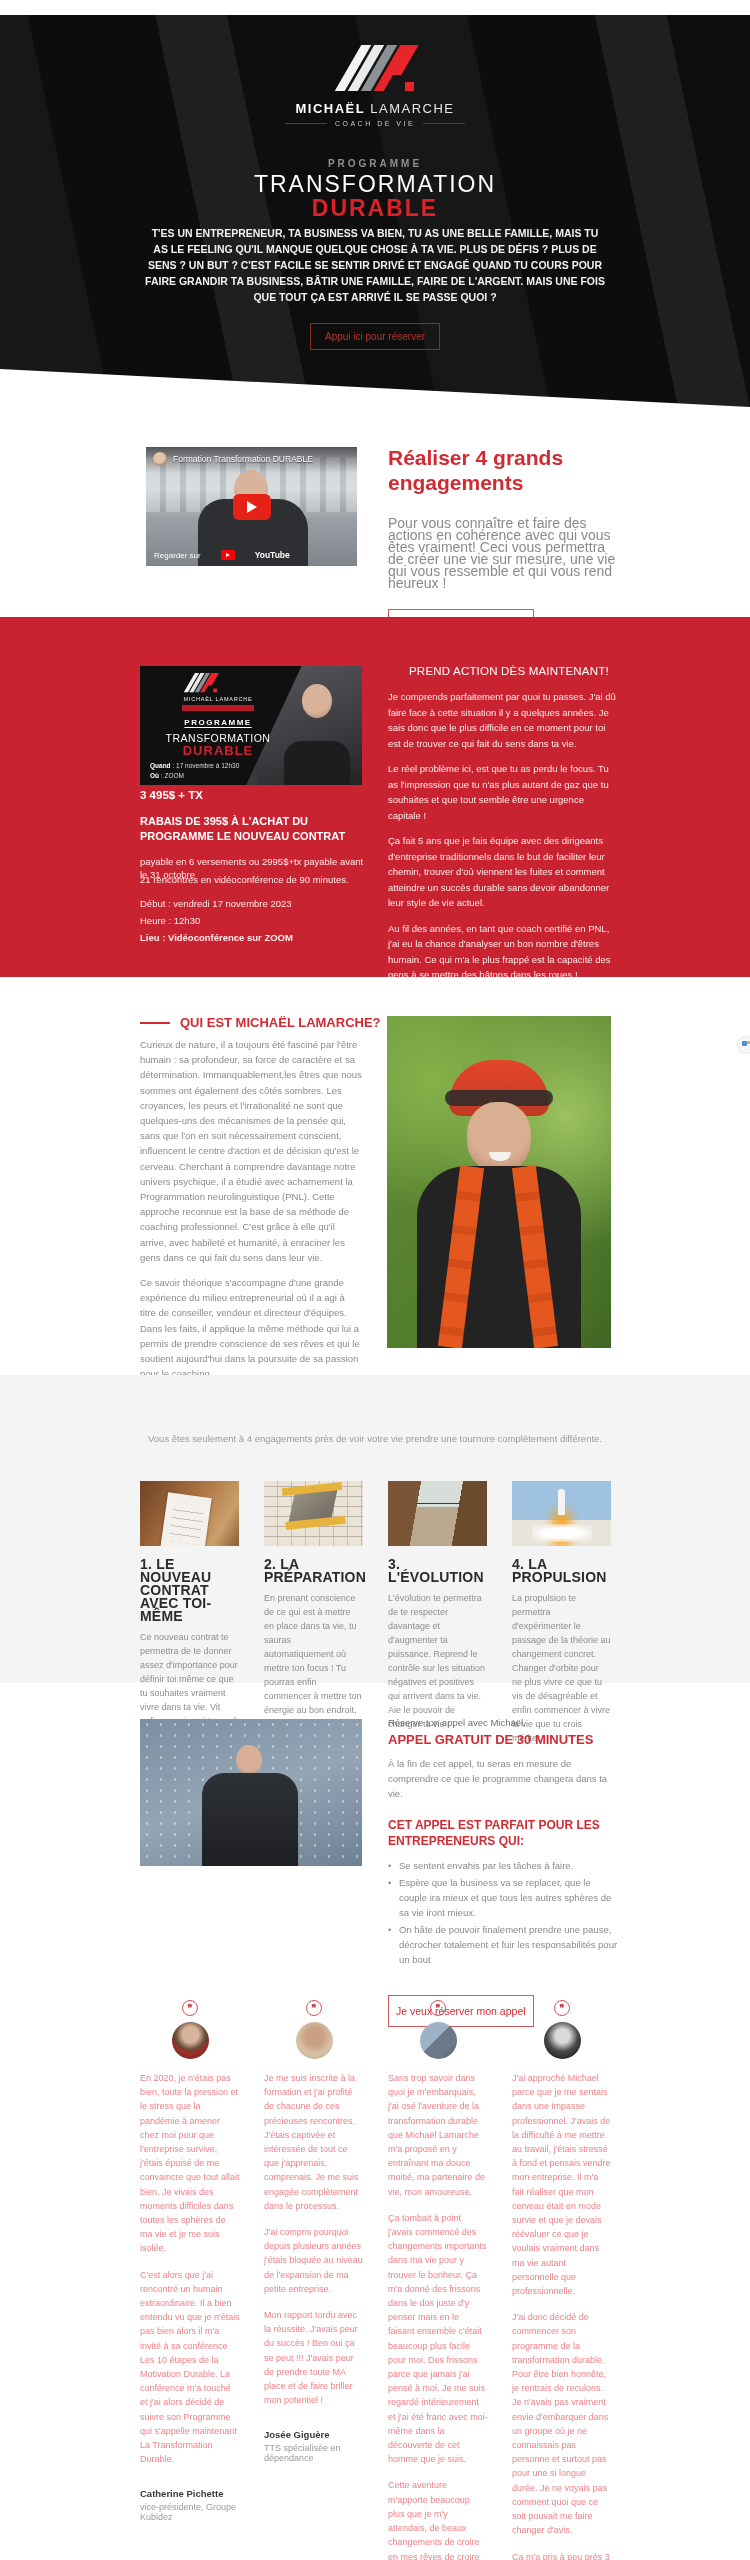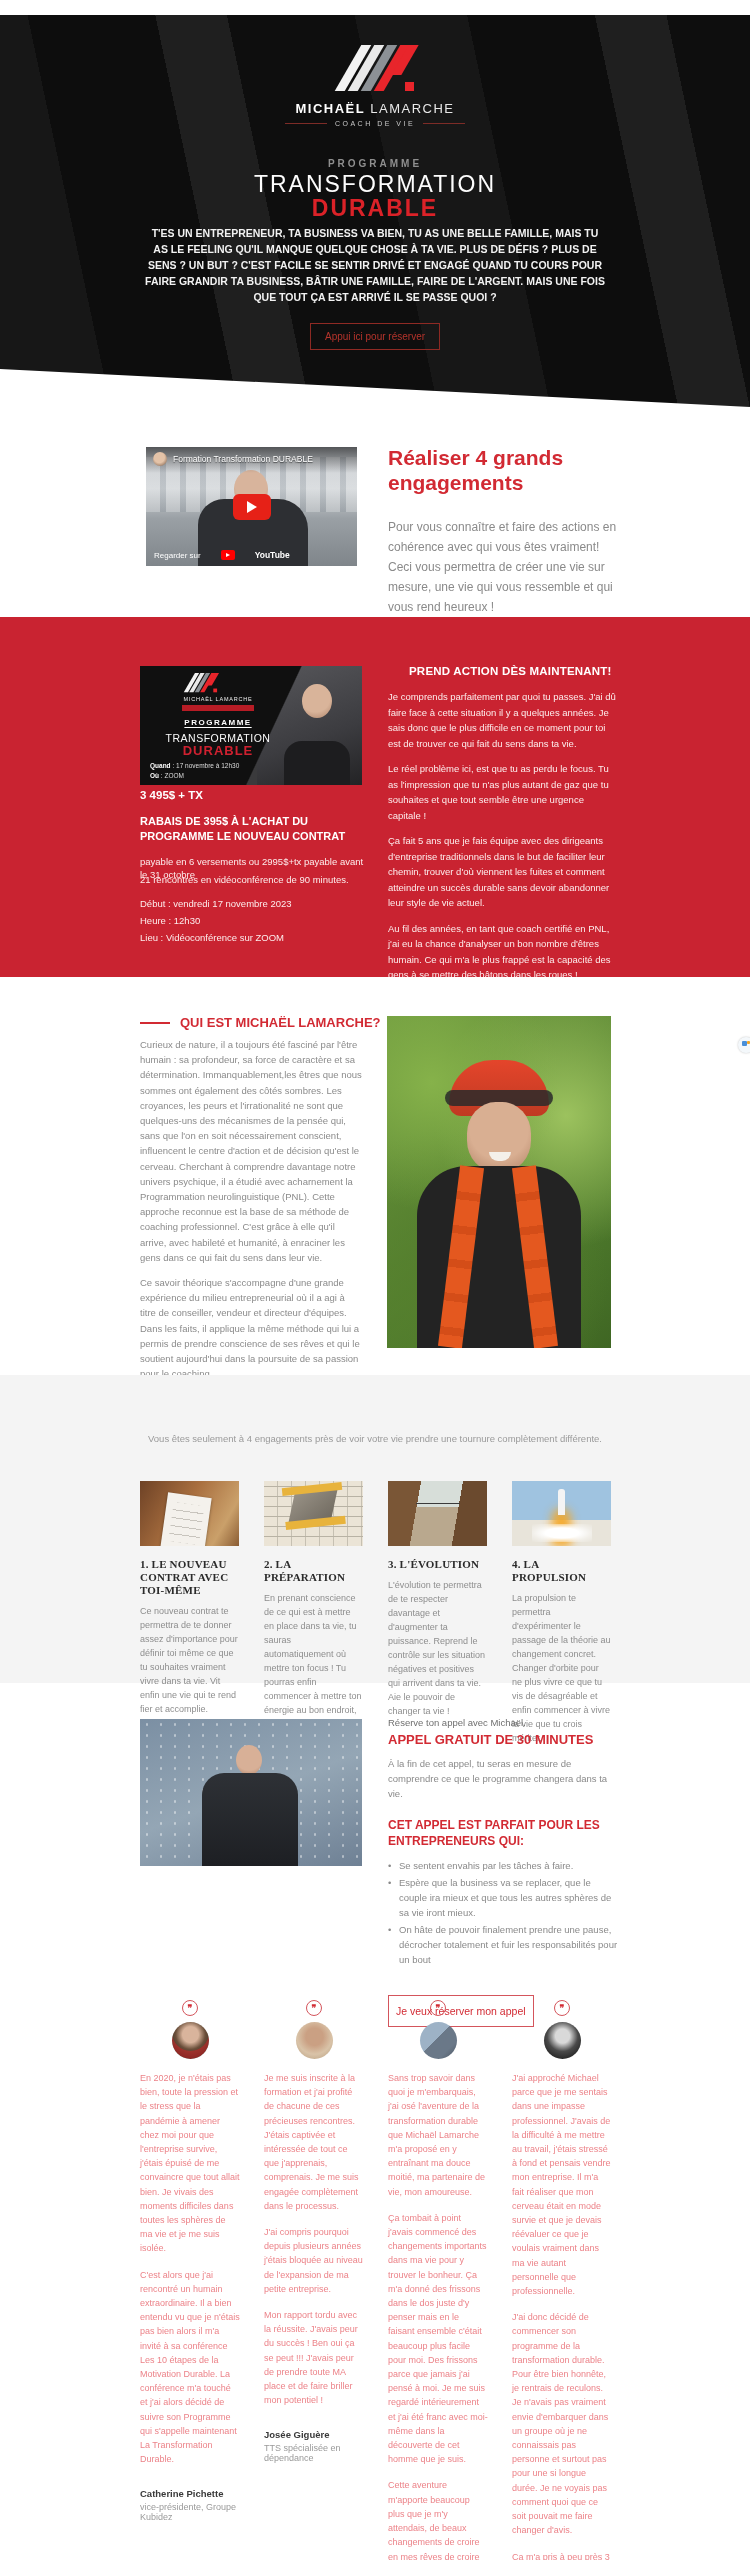--- a/index.html
+++ b/index.html
@@ -40,21 +40,21 @@
   .vt-avatar { width:14px; height:14px; border-radius:50%; background:radial-gradient(circle at 45% 40%,#e4c3a8 45%,#6b4f3c); flex:0 0 auto; }
   .vt-title { color:#fff; font-size:8.5px; padding-top:2px; text-shadow:0 1px 1px rgba(0,0,0,.6); }
   .vt-play { position:absolute; top:50%; left:50%; transform:translate(-50%,-50%); width:38px; height:26px; background:#e62117; border-radius:6px; display:flex; align-items:center; justify-content:center; }
   .vt-play:before { content:""; border-style:solid; border-width:6px 0 6px 10px; border-color:transparent transparent transparent #fff; }
   .vt-watermark { position:absolute; bottom:6px; left:8px; display:flex; align-items:center; gap:20px; color:#fff; font-size:8px; }
   .yt-logo { display:inline-flex; align-items:center; justify-content:center; width:14px; height:10px; background:#f00; border-radius:2px; }
   .yt-logo:before { content:""; border-style:solid; border-width:2.5px 0 2.5px 4px; border-color:transparent transparent transparent #fff; }
   .yt-word { font-weight:bold; font-size:8.5px; }
   .video-copy { position:absolute; top:430px; left:388px; width:230px; }
   .h-red { color:#d22a33; font-weight:bold; font-size:21px; line-height:25px; }
-  .video-copy p { margin-top:22px; color:#8a8a8a; font-size:12px; line-height:20px; }
+  .video-copy p { margin-top:22px; color:#8a8a8a; font-size:14px; line-height:12px; }
   .btn-outline { display:inline-block; margin-top:20px; background:#fff; border:1px solid #d4555c; color:#d22a33; font-size:10.5px; padding:9px 7px; cursor:pointer; font-family:inherit; }
 
   
   .offer { position:absolute; top:602px; left:0; width:750px; height:360px; background:#c92331; color:#fff; }
   .banner { position:absolute; top:49px; left:140px; width:222px; height:119px; background:#3a3a3c; overflow:hidden; }
   .banner-photo { position:absolute; right:0; top:0; width:105px; height:100%; background:linear-gradient(160deg,#57575b 0%,#3c3c40 60%,#232325 100%); }
   .bp-head { position:absolute; top:18px; right:30px; width:30px; height:34px; border-radius:50%; background:radial-gradient(circle at 45% 40%,#d9b49a 55%,#a97f66); }
   .bp-body { position:absolute; bottom:0; right:12px; width:66px; height:44px; border-radius:18px 18px 0 0; background:#1d1d1f; }
   .banner-dark { position:absolute; inset:0; background:linear-gradient(115deg,#101010 58%,rgba(16,16,16,0) 58.5%); }
   .banner-inner { position:absolute; inset:0; }
@@ -64,21 +64,21 @@
   .mini-kicker { position:absolute; top:52px; left:18px; width:120px; text-align:center; font-size:8px; font-weight:bold; letter-spacing:1.5px; color:#fff; border-bottom:0; }
   .mini-kicker u { text-decoration:underline; text-underline-offset:2px; }
   .mini-t1 { position:absolute; top:66px; left:6px; width:144px; text-align:center; font-size:10.5px; letter-spacing:.5px; color:#fafafa; }
   .mini-t2 { position:absolute; top:77px; left:6px; width:144px; text-align:center; font-size:13px; font-weight:bold; letter-spacing:1px; color:#cf2130; }
   .mini-meta { position:absolute; left:10px; font-size:6.5px; color:#ddd; }
   .mini-meta b { color:#fff; }
   .offer-price { position:absolute; top:172px; left:140px; font-size:11.5px; font-weight:bold; }
   .offer-discount { position:absolute; top:197px; left:140px; width:225px; font-size:11px; font-weight:bold; line-height:15px; }
   .offer-line { position:absolute; left:140px; width:228px; font-size:9.5px; line-height:13px; color:#fdecec; }
   .offer-right { position:absolute; top:48px; left:388px; width:228px; }
-  .offer-right h3 { font-size:11.5px; font-weight:bold; margin-bottom:12px; letter-spacing:.2px;padding-left:21px; }
+  .offer-right h3 { font-size:11.5px; font-weight:normal; margin-bottom:12px; letter-spacing:.2px;padding-left:21px; }
   .offer-right p { font-size:9.5px; line-height:15.5px; margin-bottom:10px; color:#fdecec; }
 
   
   .about { position:absolute; top:962px; left:0; width:750px; height:398px; background:#fff; }
   .about-head { position:absolute; top:38px; left:140px; display:flex; align-items:center; gap:10px; font-size:13px; font-weight:bold; color:#d22a33; }
   .about-head:before { content:""; width:30px; height:2px; background:#d22a33; }
   .about-body { position:absolute; top:60px; left:140px; width:222px; }
   .about-body p { font-size:9.5px; line-height:15.2px; color:#8b8b8b; margin-bottom:10px; }
   .about-photo { position:absolute; top:39px; left:387px; width:224px; height:332px; overflow:hidden;
     background:radial-gradient(circle at 20% 20%,#86b24a,transparent 40%),radial-gradient(circle at 80% 30%,#9cc25e,transparent 45%),radial-gradient(circle at 30% 80%,#557f2d,transparent 50%),linear-gradient(140deg,#6f9a3f,#4e7a2c 70%,#3f6623); }
@@ -90,21 +90,21 @@
   .ap-strap1,.ap-strap2 { position:absolute; top:150px; width:24px; height:182px; background:repeating-linear-gradient(180deg,#e4581f 0 26px,#d44d18 26px 34px); }
   .ap-strap1 { left:62px; transform:rotate(7deg); }
   .ap-strap2 { left:136px; transform:rotate(-7deg); }
 
   
   .gray-sec { position:absolute; top:1360px; left:0; width:750px; height:308px; background:#f4f4f4; }
   .gray-sec h2 { position:absolute; top:24px; width:750px; text-align:center; font-size:24px; letter-spacing:.5px; color:#1d1d1d; }
   .gray-sub { position:absolute; top:58px; width:750px; text-align:center; font-size:9.5px; color:#9a9a9a; }
   .card { position:absolute; top:106px; width:99px; }
   .card-img { width:99px; height:65px; overflow:hidden; position:relative; }
-  .card h4 { margin-top:12px; font-size:11px; line-height:13px; color:#2b2b2b; letter-spacing:.2px;font-family:Liberation Serif, serif; }
+  .card h4 { margin-top:12px; font-size:14px; line-height:13px; color:#2b2b2b; letter-spacing:.2px; }
   .card p { margin-top:7px; font-size:9px; line-height:14px; color:#8e8e8e; }
   .img-contract { background:linear-gradient(120deg,#6e4226 0%,#a96f3f 45%,#caa06a 80%,#8a5c33 100%); }
   .img-contract:before { content:""; position:absolute; top:14px; left:24px; width:44px; height:56px; background:#f4f1ec; transform:rotate(8deg); box-shadow:0 1px 3px rgba(0,0,0,.4);
     background-image:repeating-linear-gradient(180deg,transparent 0 7px,#c8c4bd 7px 8px); background-size:70% 70%; background-repeat:no-repeat; background-position:50% 55%; }
   .img-plans { background:#ebe4d6; background-image:repeating-linear-gradient(0deg,transparent 0 9px,#b8b2a4 9px 10px),repeating-linear-gradient(90deg,transparent 0 13px,#c6c0b2 13px 14px); }
   .img-plans:before { content:""; position:absolute; top:8px; left:28px; width:42px; height:34px; background:linear-gradient(135deg,#9b9488,#6e685e); transform:skewX(-12deg); }
   .img-plans:after { content:""; position:absolute; top:4px; left:18px; width:60px; height:8px; background:#e8b33c; transform:rotate(-6deg); box-shadow:0 34px 0 #e8b33c; }
   .img-canyon { background:linear-gradient(180deg,#d7ded9 0 40%,#b9a88e 40%); }
   .img-canyon:before { content:""; position:absolute; inset:0; background:linear-gradient(100deg,#7a5636 0 30%,transparent 30% 68%,#6b4a2e 68%); }
   .img-canyon:after { content:""; position:absolute; top:22px; left:28px; width:44px; height:1px; background:#3a3a3a; }
@@ -228,21 +228,21 @@
           <b>Où</b> <span>: ZOOM</span>
         </div>
       </div>
     </div>
     <div class="offer-price">3 495$ + TX</div>
     <div class="offer-discount">RABAIS DE 395$ À L'ACHAT DU PROGRAMME LE NOUVEAU CONTRAT</div>
     <div class="offer-line" style="top:238px;">payable en 6 versements ou 2995$+tx payable avant le 31 octobre</div>
     <div class="offer-line" style="top:256px;">21 rencontres en vidéoconférence de 90 minutes.</div>
     <div class="offer-line" style="top:280px;">Début : vendredi 17 novembre 2023</div>
     <div class="offer-line" style="top:297px;">Heure : 12h30</div>
-    <div class="offer-line" style="top:314px;">Lieu : Vidéoconférence sur ZOOM</div>
+    <div class="offer-line" style="top:314px;font-weight:bold;">Lieu : Vidéoconférence sur ZOOM</div>
     <div class="offer-right">
       <h3>PREND ACTION DÈS MAINTENANT!</h3>
       <p>Je comprends parfaitement par quoi tu passes. J'ai dû faire face à cette situation il y a quelques années.  Je sais donc que le plus difficile en ce moment pour toi est de trouver ce qui fait du sens dans ta vie.</p>
       <p>Le réel problème ici, est que tu as perdu le focus. Tu as l'impression que tu n'as plus autant de gaz que tu souhaites et que tout semble être une urgence capitale !</p>
       <p>Ça fait 5 ans que je fais équipe avec des dirigeants d'entreprise traditionnels dans le but de faciliter leur chemin, trouver d'où viennent les fuites et comment atteindre un succès durable sans devoir abandonner leur style de vie actuel.</p>
       <p>Au fil des années, en tant que coach certifié en PNL, j'ai eu la chance d'analyser un bon nombre d'êtres humain.  Ce qui m'a le plus frappé est la capacité des gens à se mettre des bâtons dans les roues !</p>
       <p>Dans mon jargon on appelle ça des croyances limitantes, et si tu ne parviens pas à déterminer quels sont les tiens, tu seras condamné à vivre une vie qui ne te correspond pas !</p>
       <p>Si tu souhaites drastiquement changer de cap et expérimenter une transformation durable pour continuer de réaliser tout ce que tu fait mais sans t'imposer des émotions de misère, réserve ton appel pour en discuter avec moi.</p>
     </div>
   </section>

